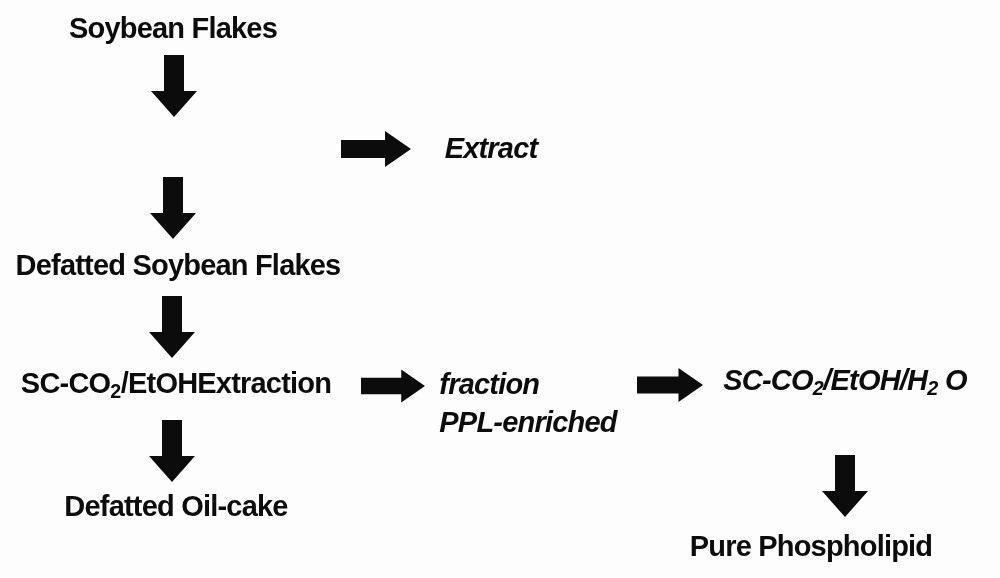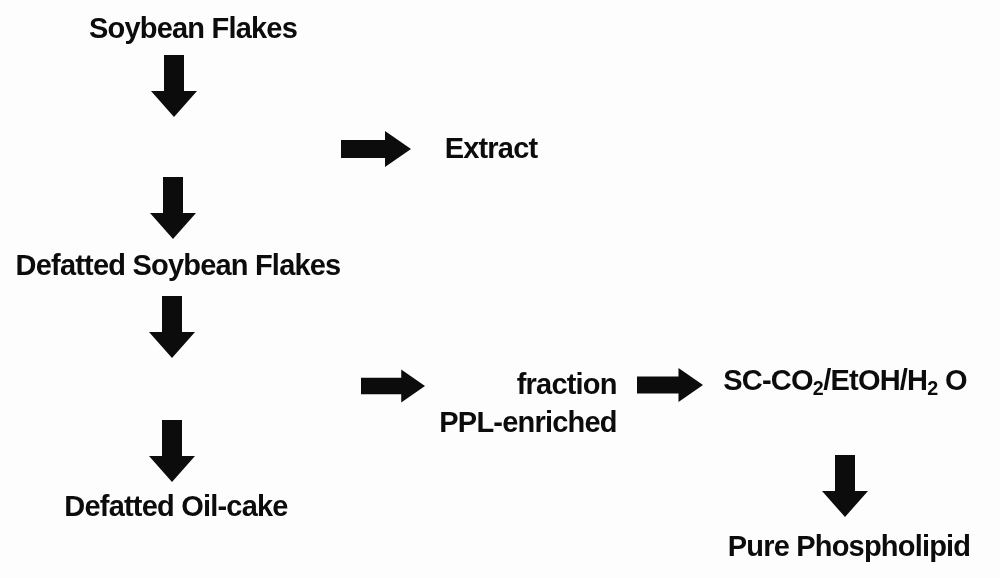--- a/index.html
+++ b/index.html
@@ -18,22 +18,23 @@
     position: absolute;
     transform: translateX(-50%);
     font-weight: 700;
     font-size: 29px;
     line-height: 33px;
     letter-spacing: -0.8px;
     white-space: nowrap;
     color: var(--ink, #0c0c0c);
   }
   .node.two-line {
-    text-align: right;
+    text-align: left;
     white-space: nowrap;
+    font-style: italic;
   }
   .node .line {
     display: block;
   }
   .lh37 .line { line-height: 37px; }
   .lh38 .line { line-height: 38px; }
   sub {
     font-size: 0.68em;
     vertical-align: -0.24em;
     letter-spacing: -0.5px;
@@ -45,21 +46,21 @@
   .arrow svg { display: block; }
   .arrow polygon {
     fill: var(--ink, #0c0c0c);
   }
 </style>
 </head>
 <body>
 
 <div id="stage">
 
-  <div class="node" style="left:173px; top:12px;margin-left:20px;">Soybean Flakes</div>
+  <div class="node" style="left:173px; top:12px;">Soybean Flakes</div>
 
   <div class="arrow" style="left:151px; top:55px;">
     <svg width="46" height="62" viewBox="0 0 46 62" aria-hidden="true">
       <polygon points="13,0 33,0 33,36 46,36 23,62 0,36 13,36"></polygon>
     </svg>
   </div>
 
 
   <div class="arrow" style="left:341px; top:131px;">
     <svg width="70" height="36" viewBox="0 0 70 36" aria-hidden="true">
@@ -78,20 +79,23 @@
   </div>
 
   <div class="node" style="left:178px; top:249px;">Defatted Soybean Flakes</div>
 
   <div class="arrow" style="left:149px; top:296px;">
     <svg width="46" height="62" viewBox="0 0 46 62" aria-hidden="true">
       <polygon points="13,0 33,0 33,36 46,36 23,62 0,36 13,36"></polygon>
     </svg>
   </div>
 
+  <div class="node" style="left:176px; top:367px;">
+    <span>SC-CO</span><sub>2</sub><span>/EtOHExtraction</span>
+  </div>
 
   <div class="arrow" style="left:361px; top:369px;">
     <svg width="64" height="34" viewBox="0 0 70 36" aria-hidden="true">
       <polygon points="0,9 44,9 44,0 70,18 44,36 44,27 0,27"></polygon>
     </svg>
   </div>
 
   <div class="node two-line lh38" style="left:528px; top:365px;">
     <span class="line">fraction</span>
     <span class="line">PPL-enriched</span>
@@ -114,15 +118,15 @@
   </div>
 
   <div class="node" style="left:176px; top:490px;">Defatted Oil-cake</div>
 
   <div class="arrow" style="left:822px; top:455px;">
     <svg width="46" height="62" viewBox="0 0 46 62" aria-hidden="true">
       <polygon points="13,0 33,0 33,36 46,36 23,62 0,36 13,36"></polygon>
     </svg>
   </div>
 
-  <div class="node" style="left:849px; top:530px;">Pure Phospholipid</div>
+  <div class="node" style="left:811px; top:530px;">Pure Phospholipid</div>
 
 </div>
 
 </body></html>

